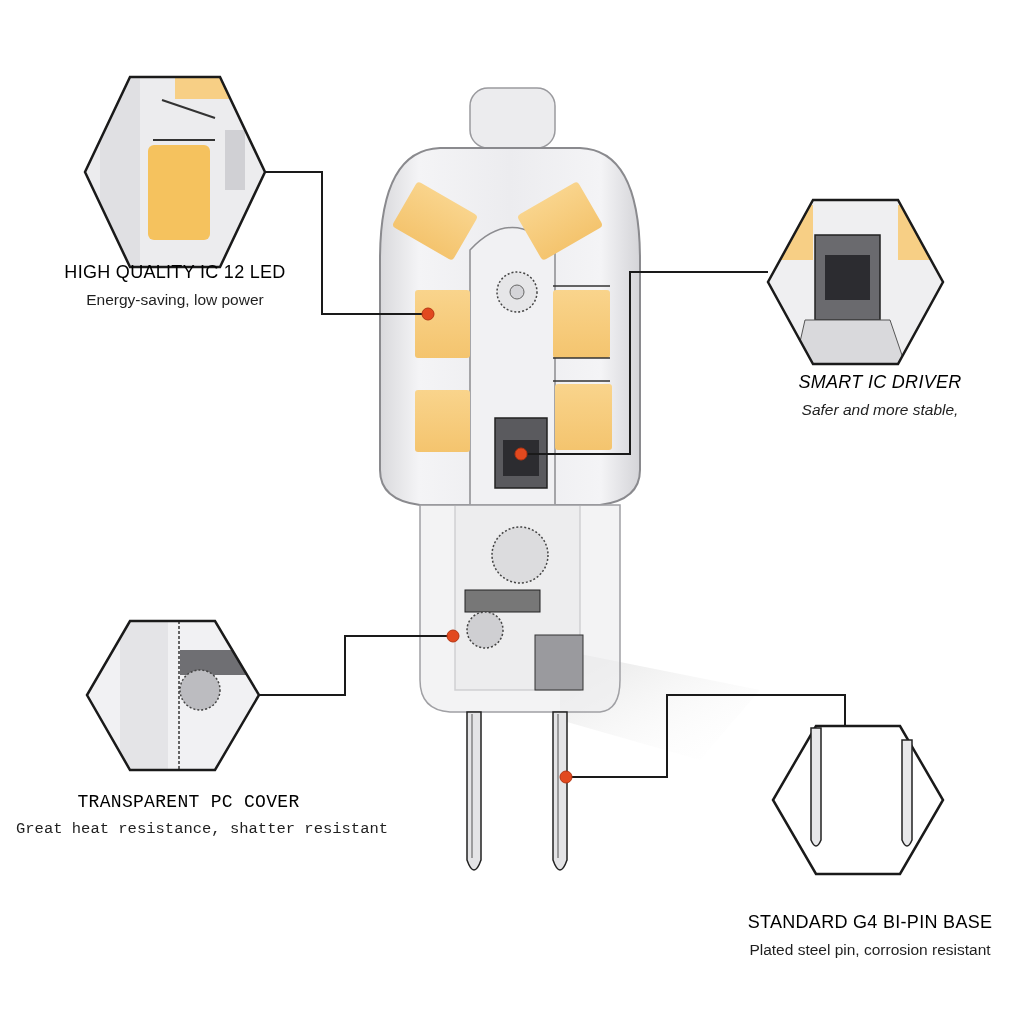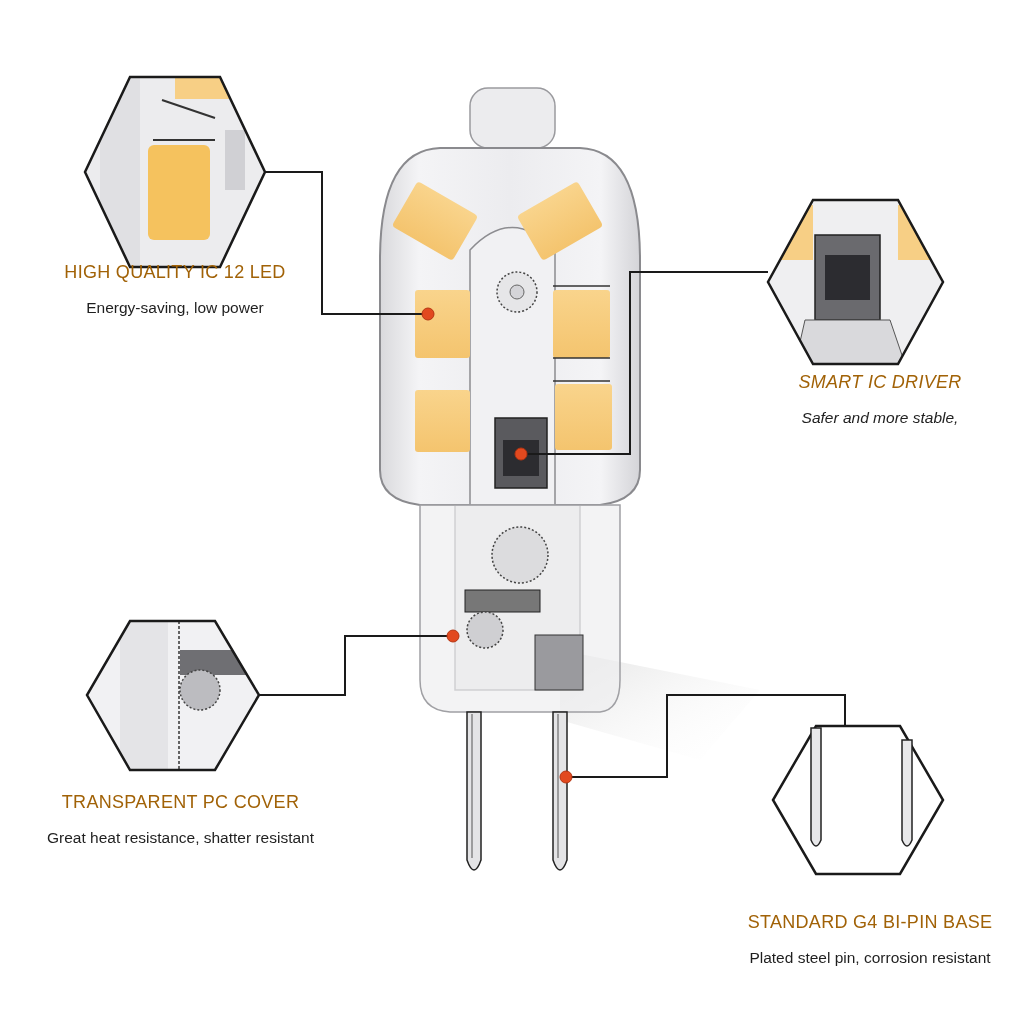--- a/index.html
+++ b/index.html
@@ -1,20 +1,20 @@
 <!DOCTYPE html>
 <html><head>
 <meta charset="utf-8">
 <style>
   html, body { margin:0; padding:0; background:#ffffff; }
   body { width:1024px; height:1024px; position:relative; overflow:hidden; font-family:"Liberation Sans", "DejaVu Sans", sans-serif; }
   svg.main { position:absolute; left:0; top:0; }
   .callout { position:absolute; text-align:center; color:#222; }
-  .callout .title { font-size:18px; letter-spacing:0.3px; color:#a16207; white-space:nowrap; }
-  .callout .desc { font-size:15.5px; line-height:22px; color:#1f1f1f; margin-top:14px; white-space:nowrap; }
+  .callout .title { font-size:18px; letter-spacing:0.3px; color:#000000; white-space:nowrap; }
+  .callout .desc { font-size:15.5px; line-height:22px; color:#1f1f1f; margin-top:6px; white-space:nowrap; }
 </style>
 </head>
 <body>
 
 <svg class="main" width="1024" height="1024" viewBox="0 0 1024 1024">
   <defs>
     <linearGradient id="shell" x1="0" x2="1" y1="0" y2="0">
       <stop offset="0" stop-color="#d9d9dc"></stop>
       <stop offset="0.15" stop-color="#f4f4f6"></stop>
       <stop offset="0.5" stop-color="#ececef"></stop>
@@ -156,21 +156,21 @@
   </div>
 </div>
 
 <div class="callout" style="left:740px; top:372px; width:280px;font-style:italic;">
   <div class="title">SMART IC DRIVER</div>
   <div class="desc">
     <div>Safer and more stable,</div>
   </div>
 </div>
 
-<div class="callout" style="left:8px; top:792px; width:345px;">
+<div class="callout" style="left:16px; top:792px; width:345px;font-family:Liberation Mono, monospace;">
   <div class="title">TRANSPARENT PC COVER</div>
   <div class="desc">
     <div>Great heat resistance, shatter resistant</div>
   </div>
 </div>
 
 <div class="callout" style="left:718px; top:912px; width:304px;">
   <div class="title">STANDARD G4 BI-PIN BASE</div>
   <div class="desc">
     <div>Plated steel pin, corrosion resistant</div>

